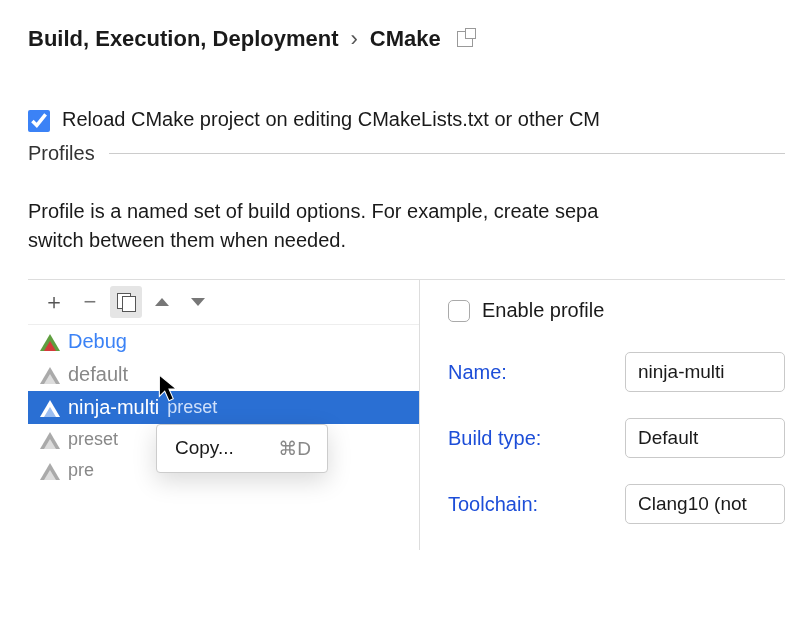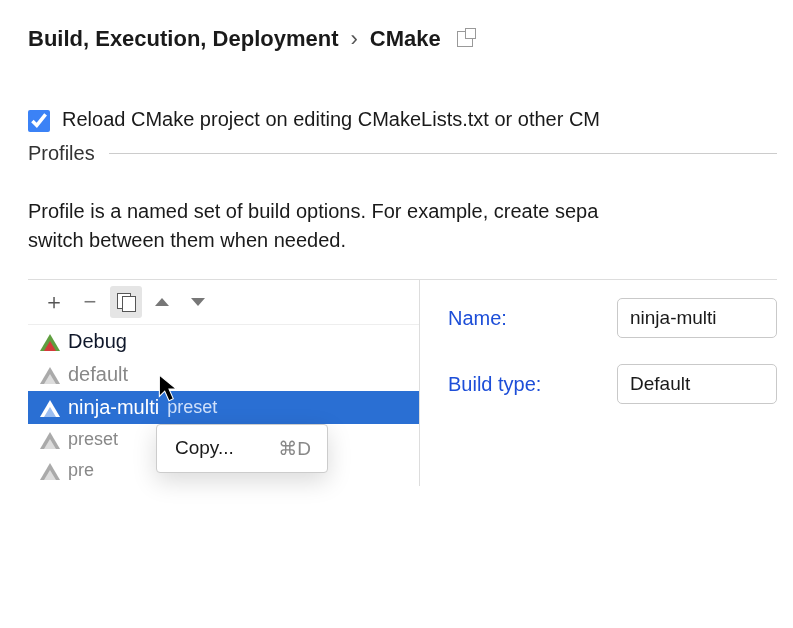--- a/index.html
+++ b/index.html
@@ -7,21 +7,21 @@
     font-family: -apple-system, BlinkMacSystemFont, "Segoe UI", Helvetica, Arial, sans-serif;
     font-size: 18px;
     color: #1a1a1a;
     background: #ffffff;
     width: 793px;
     height: 628px;
     overflow: hidden;
     position: relative;
   }
   .page {
-    padding: 26px 16px 0 28px;
+    padding: 26px 8px 0 28px;
   }
   .breadcrumb {
     display: flex;
     align-items: center;
     gap: 12px;
     font-weight: 700;
     font-size: 22px;
     margin-bottom: 56px;
   }
   .breadcrumb .chevron {
@@ -138,21 +138,21 @@
   }
   .profile-list {
     list-style: none;
   }
   .profile-item {
     display: flex;
     align-items: center;
     gap: 8px;
     padding: 5px 10px 5px 12px;
     font-size: 20px;
-    color: #0f172a;
+    color: #3b82f6;
     white-space: nowrap;
     overflow: hidden;
   }
   .profile-item.dim { color: #888; }
   .profile-item.selected {
     background: #2a6fd3;
     color: #fff;
   }
   .profile-item .preset { color: #888; font-size: 18px; }
   .profile-item.selected .preset { color: #cfe0fa; }
@@ -323,27 +323,35 @@
           <span class="preset">preset</span>
         </li>
         <li class="profile-item dim">
           <span class="cmake-icon"></span>
           <span class="preset">pre</span>
         </li>
       </ul>
     </div>
 
     <div class="right-pane">
+      <div class="enable-row">
+        <input type="checkbox" style="">
+        <span>Enable profile</span>
+      </div>
       <div class="form-row">
         <span class="form-label">Name:</span>
         <input class="form-input" value="ninja-multi" style="">
       </div>
       <div class="form-row">
         <span class="form-label">Build type:</span>
         <input class="form-input" value="Default" style="">
+      </div>
+      <div class="form-row">
+        <span class="form-label">Toolchain:</span>
+        <input class="form-input" value="Clang10 (not" style="">
       </div>
     </div>
   </div>
 </div>
 
 <div class="context-menu">
   <div class="menu-item">
     <span>Copy...</span>
     <span class="shortcut">⌘D</span>
   </div>

